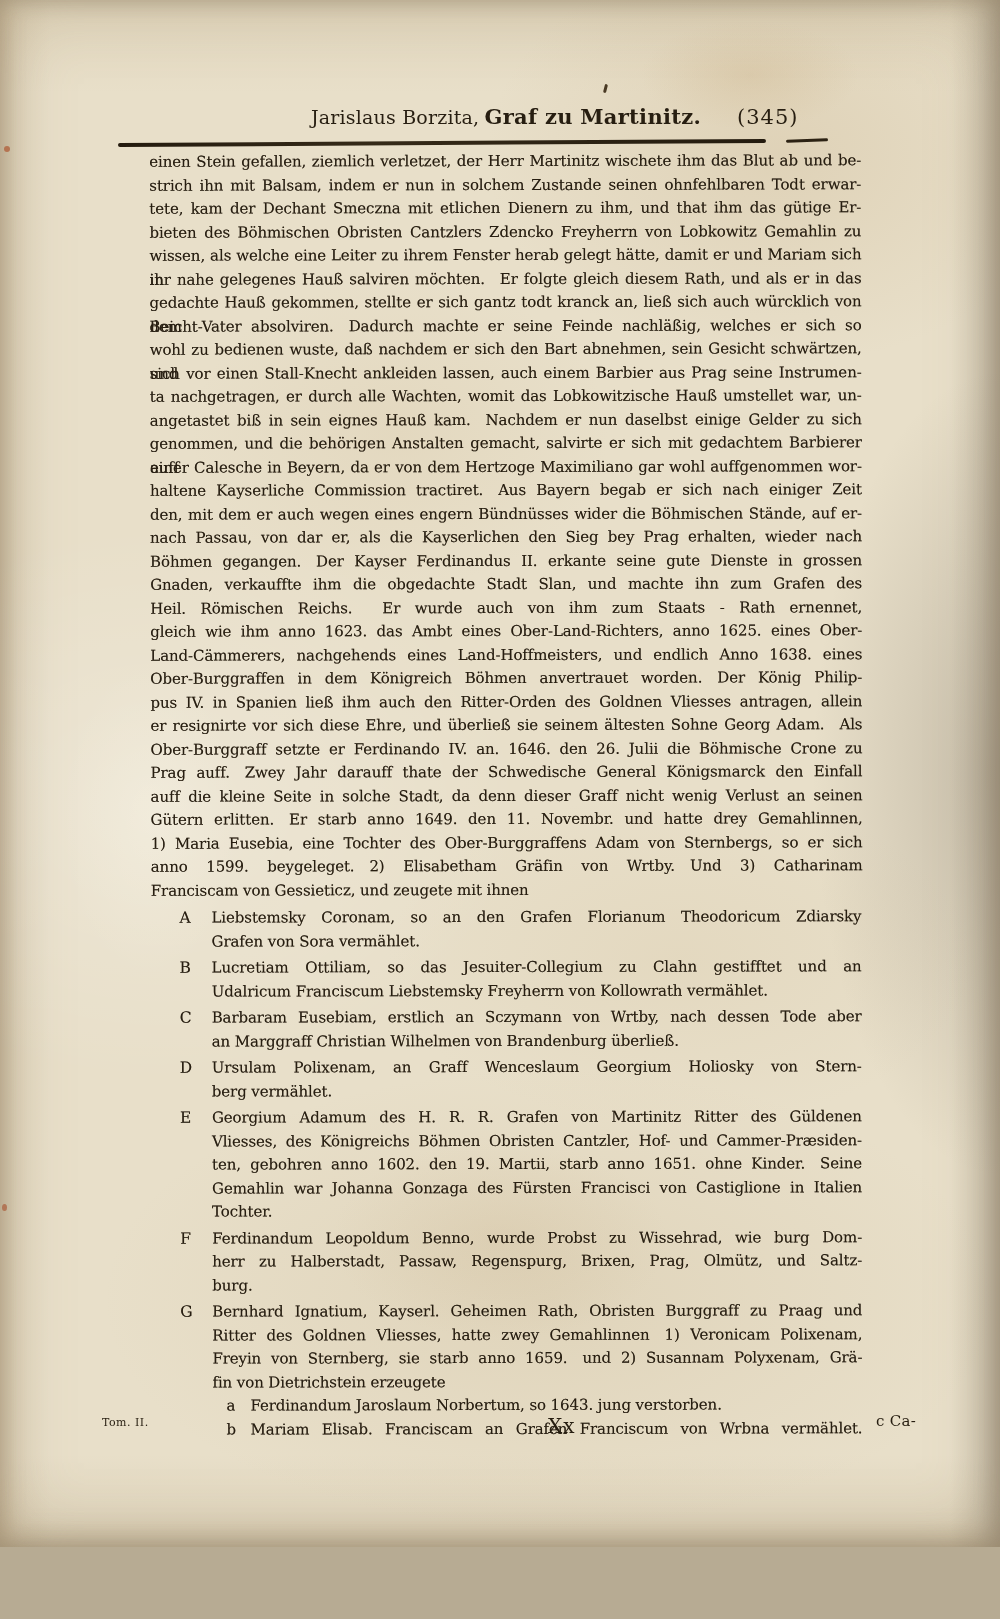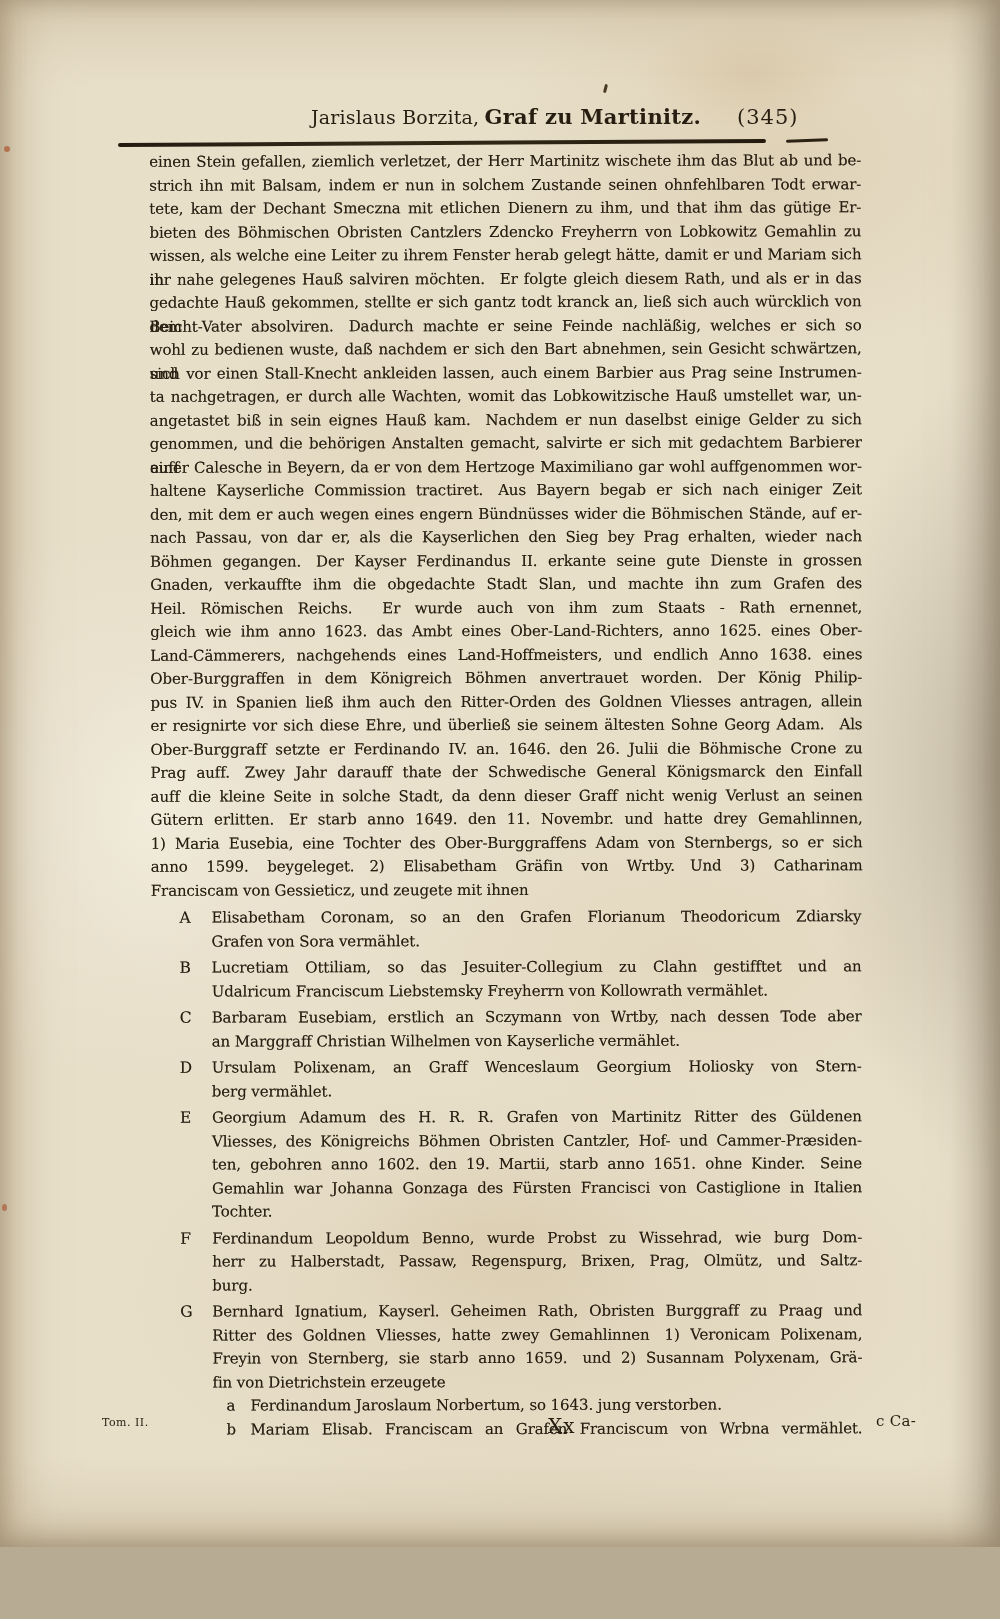--- a/index.html
+++ b/index.html
@@ -140,32 +140,32 @@
       <div class="line">auff die kleine Seite in solche Stadt, da denn dieser Graff nicht wenig Verlust an seinen</div>
       <div class="line">Gütern erlitten. Er starb anno 1649. den 11. Novembr. und hatte drey Gemahlinnen,</div>
       <div class="line">1) Maria Eusebia, eine Tochter des Ober-Burggraffens Adam von Sternbergs, so er sich</div>
       <div class="line">anno 1599. beygeleget. 2) Elisabetham Gräfin von Wrtby. Und 3) Catharinam</div>
       <div class="line left">Franciscam von Gessieticz, und zeugete mit ihnen</div>
     </div>
 
   <div class="children">
       <div class="child">
         <span class="child-letter">A</span>
-        <div class="line">Elisabetham Coronam, so an den Grafen Florianum Theodoricum Zdiarsky</div>
+        <div class="line">Liebstemsky Coronam, so an den Grafen Florianum Theodoricum Zdiarsky</div>
         <div class="line left">Grafen von Sora vermählet.</div>
       </div>
       <div class="child">
         <span class="child-letter">B</span>
         <div class="line">Lucretiam Ottiliam, so das Jesuiter-Collegium zu Clahn gestifftet und an</div>
         <div class="line left">Udalricum Franciscum Liebstemsky Freyherrn von Kollowrath vermählet.</div>
       </div>
       <div class="child">
         <span class="child-letter">C</span>
         <div class="line">Barbaram Eusebiam, erstlich an Sczymann von Wrtby, nach dessen Tode aber</div>
-        <div class="line left">an Marggraff Christian Wilhelmen von Kayserliche vermählet.</div>
+        <div class="line left">an Marggraff Christian Wilhelmen von Brandenburg überließ.</div>
       </div>
       <div class="child">
         <span class="child-letter">D</span>
         <div class="line">Ursulam Polixenam, an Graff Wenceslaum Georgium Holiosky von Stern-</div>
         <div class="line left">berg vermählet.</div>
       </div>
       <div class="child">
         <span class="child-letter">E</span>
         <div class="line">Georgium Adamum des H. R. R. Grafen von Martinitz Ritter des Güldenen</div>
         <div class="line">Vliesses, des Königreichs Böhmen Obristen Cantzler, Hof- und Cammer-Præsiden-</div>

